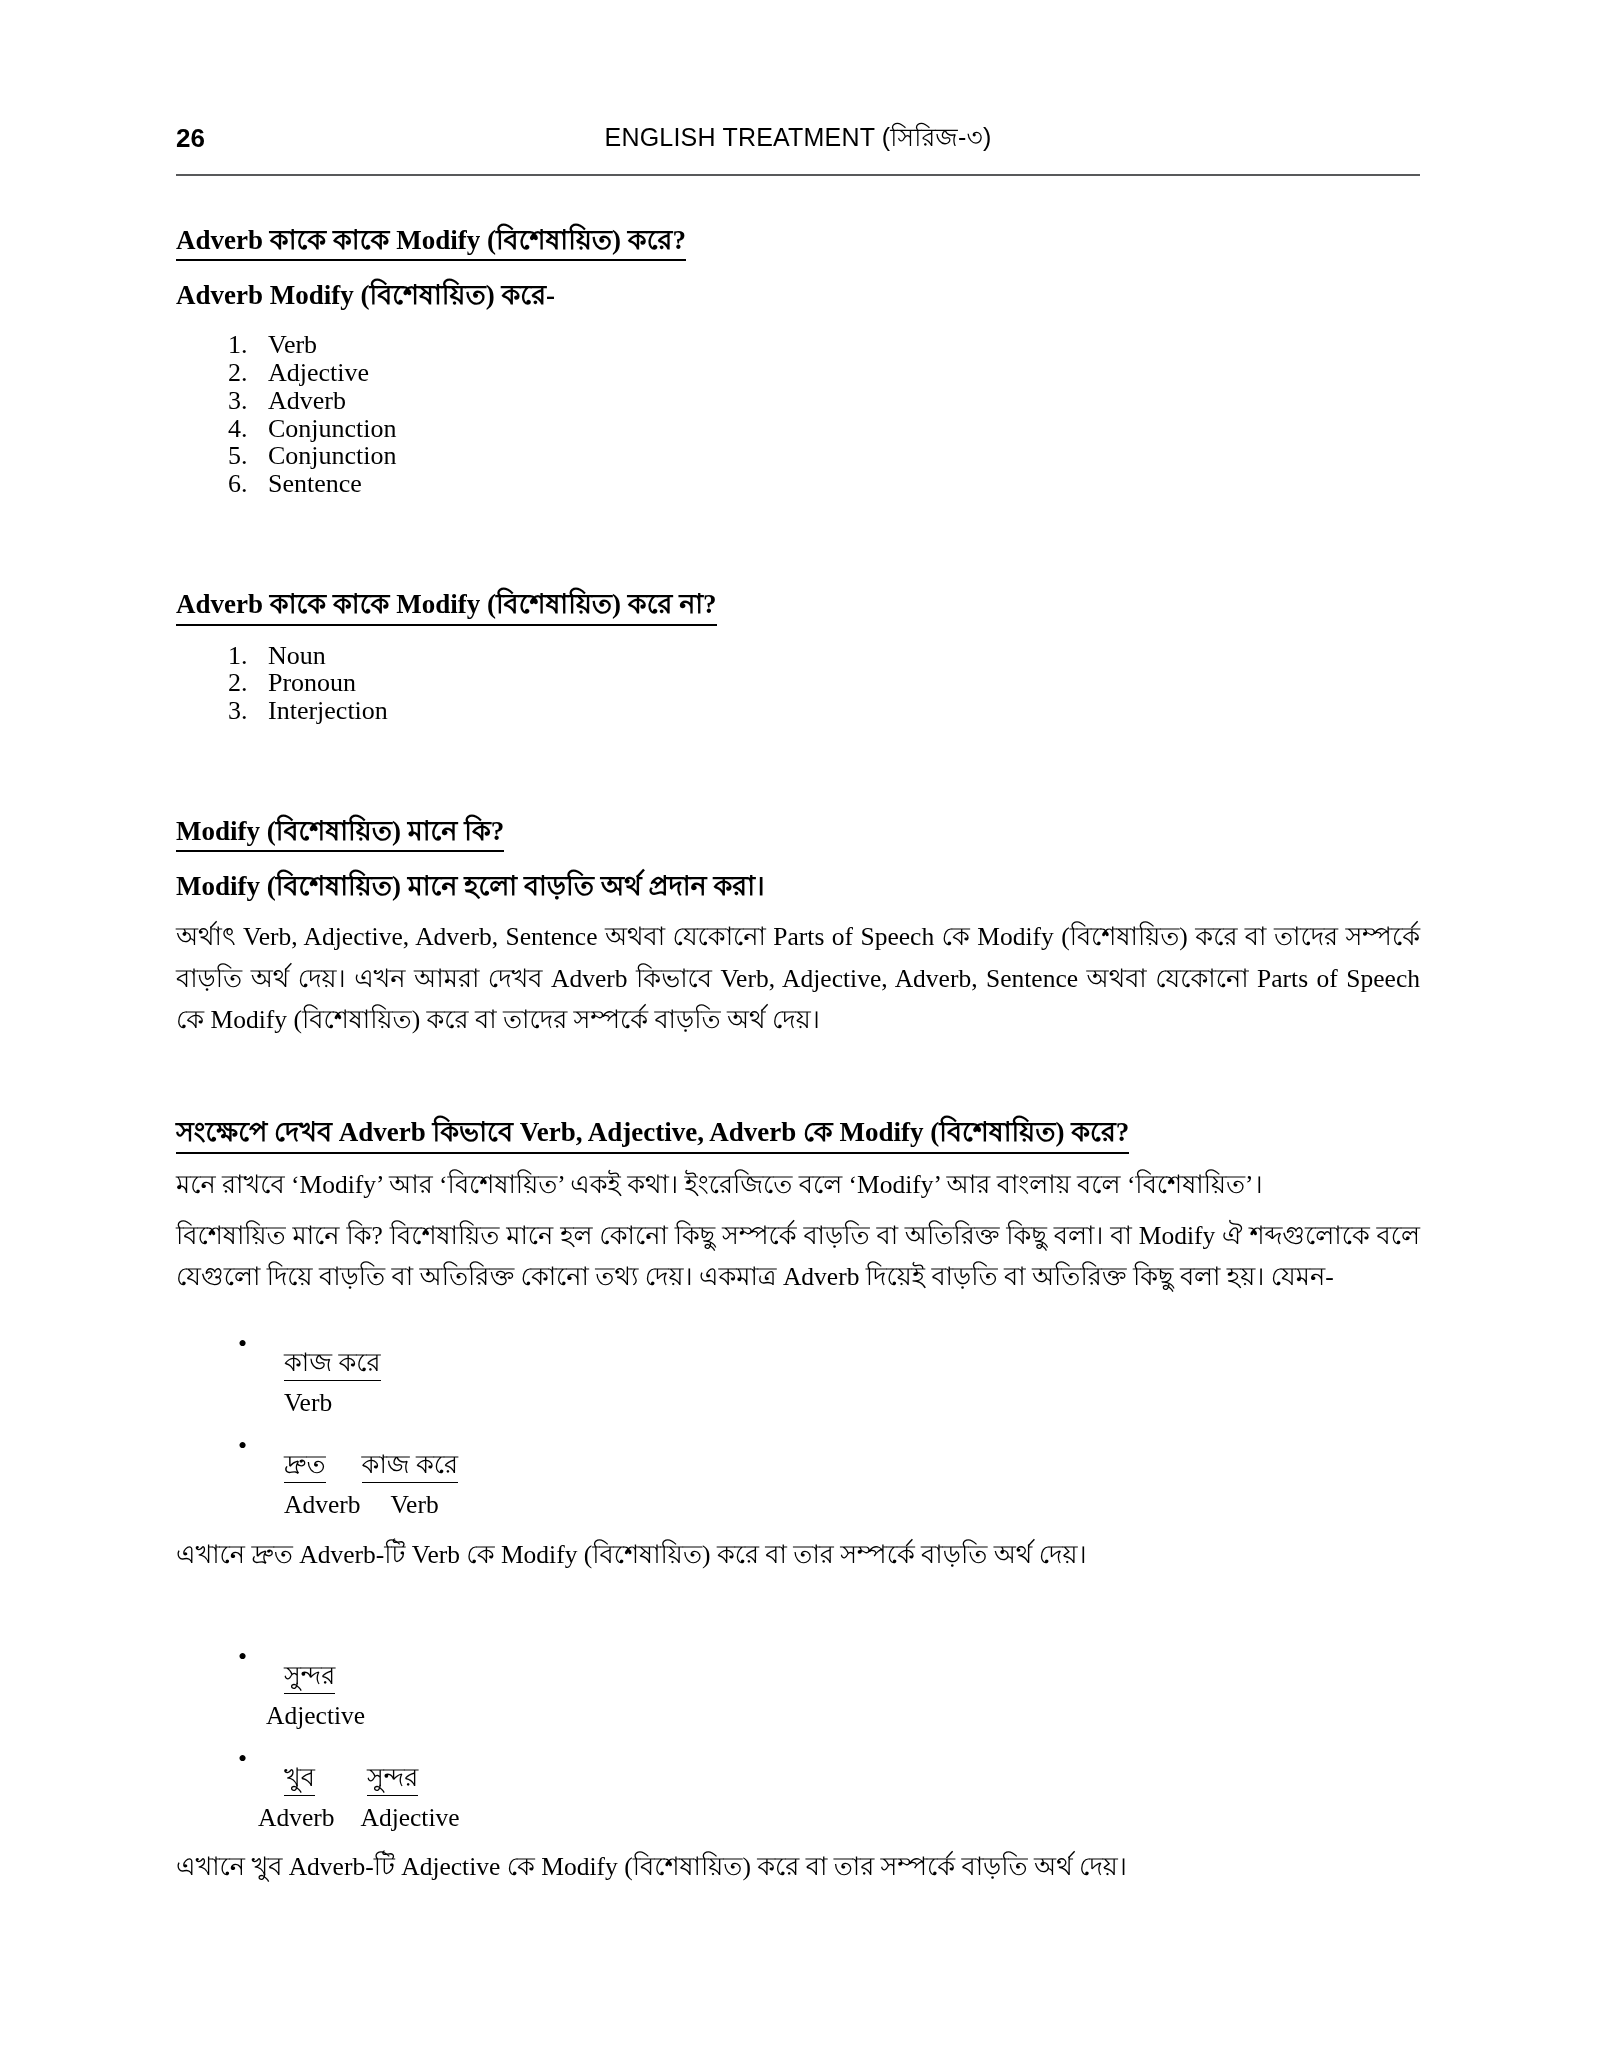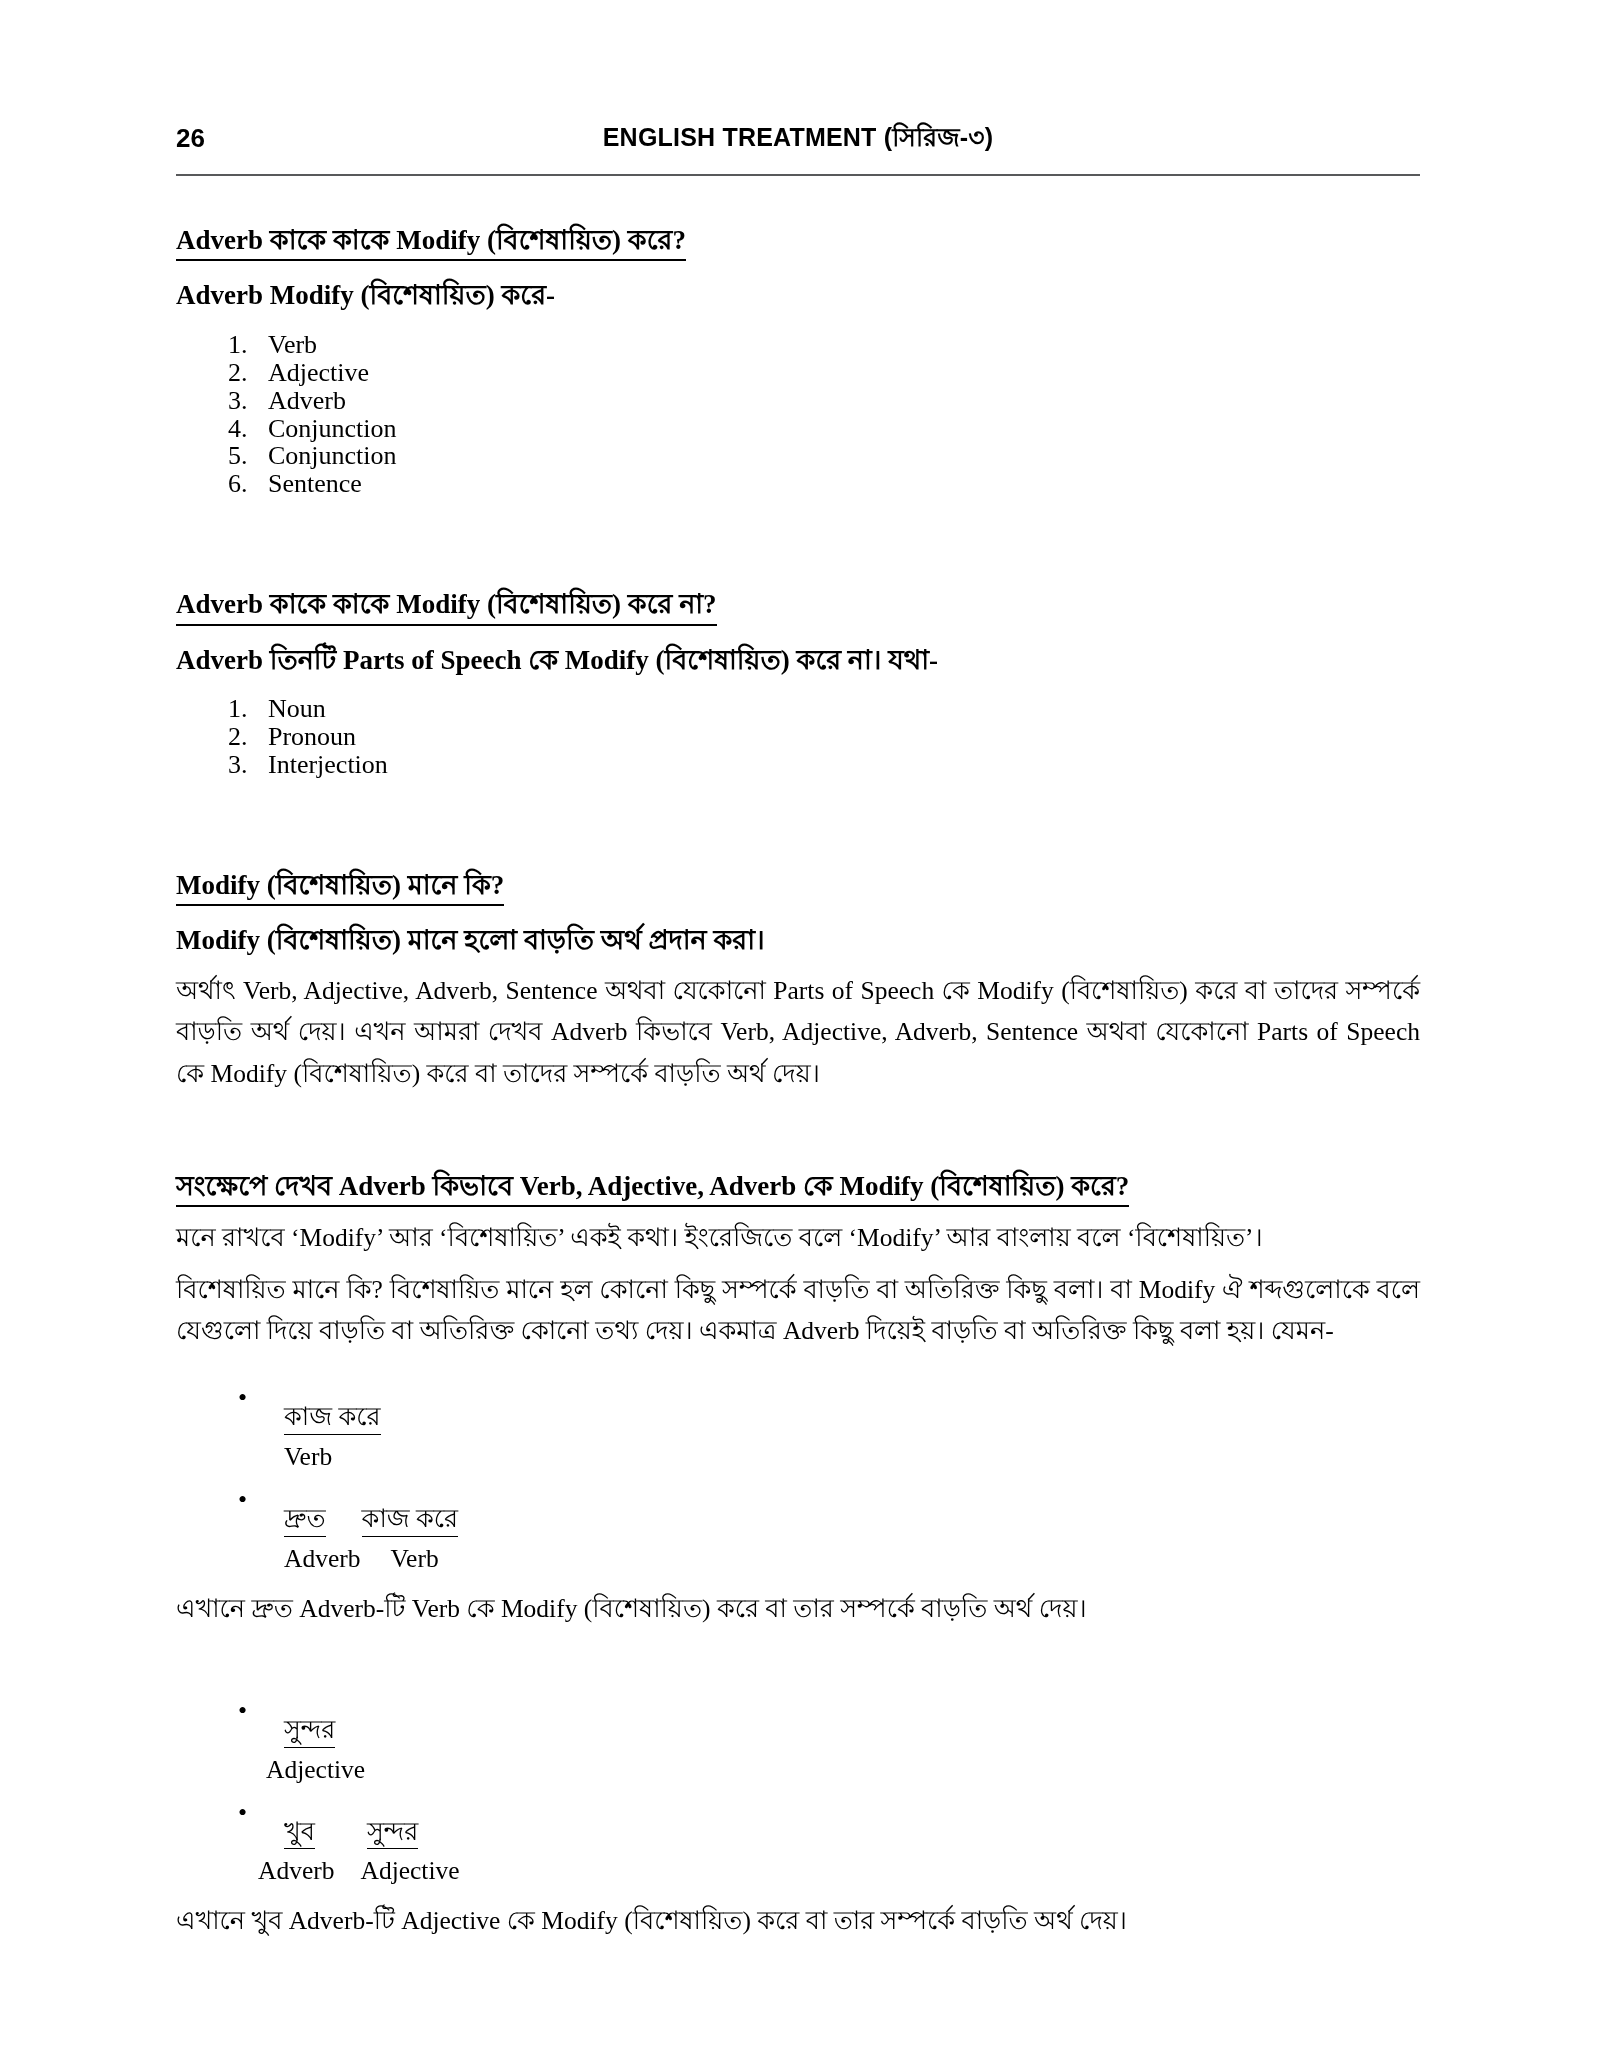--- a/index.html
+++ b/index.html
@@ -42,21 +42,21 @@
     font-weight: bold;
     font-size: 26px;
     line-height: 1;
   }
   .run-title {
     position: absolute;
     left: 0;
     right: 0;
     text-align: center;
     font-family: "Liberation Sans", "DejaVu Sans", sans-serif;
-    font-weight: bold;
+    font-weight: normal;
     font-size: 25px;
     letter-spacing: 0.2px;
     line-height: 1;
   }
   .head-rule {
     margin-top: 9px;
     border: 0;
     border-top: 2.5px solid #58595b;
     width: 100%;
   }
@@ -179,21 +179,20 @@
         <li><span>Sentence</span></li>
       </ol>
     </div>
 
     <div class="gap-lg"></div>
 
     <div>
       <div class="q-head-wrap">
         <div class="q-head">Adverb কাকে কাকে Modify (বিশেষায়িত) করে না?</div>
       </div>
-      <div class="sub-head">Adverb তিনটি Parts of Speech কে Modify (বিশেষায়িত) করে না। যথা-</div>
       <ol class="plain-list">
         <li><span>Noun</span></li>
         <li><span>Pronoun</span></li>
         <li><span>Interjection</span></li>
       </ol>
     </div>
 
     <div class="gap-lg"></div>
 
     <div>

